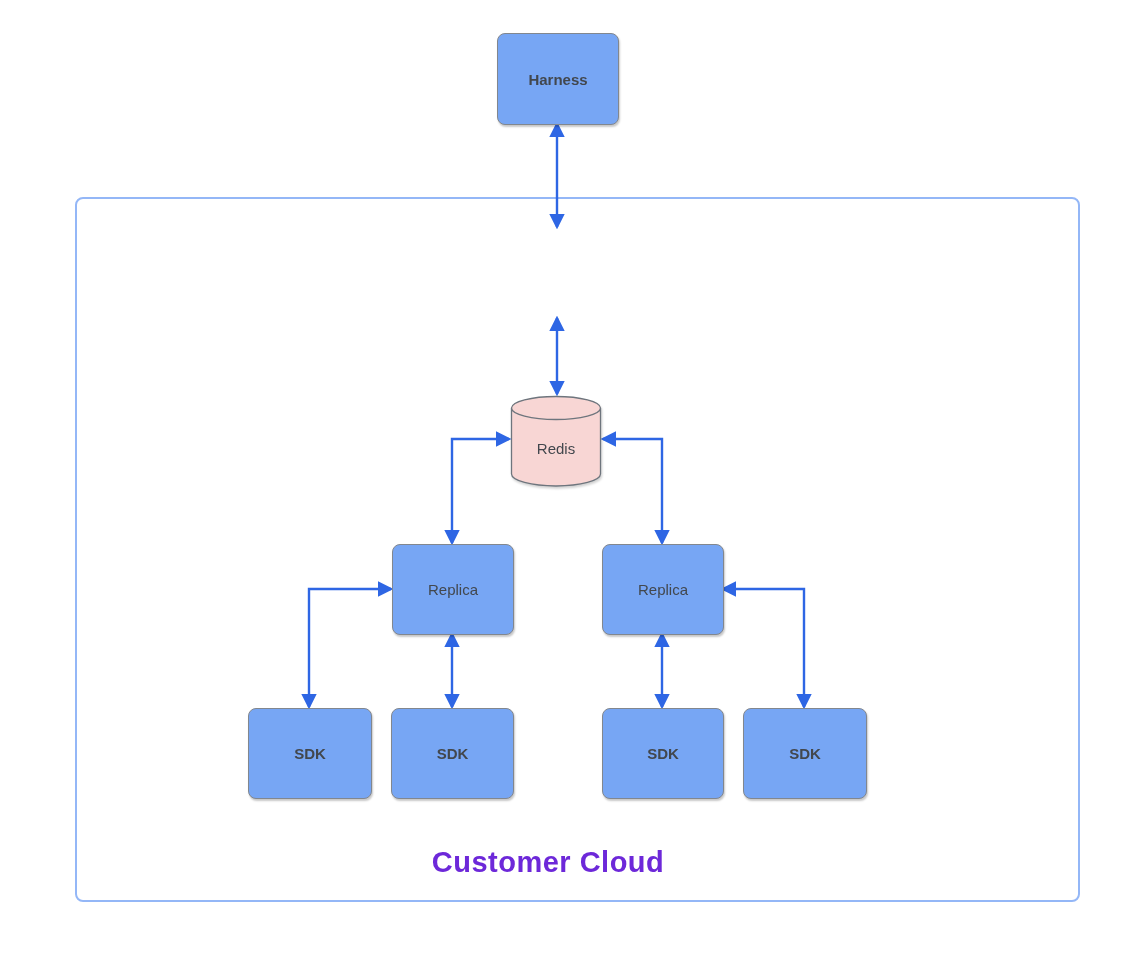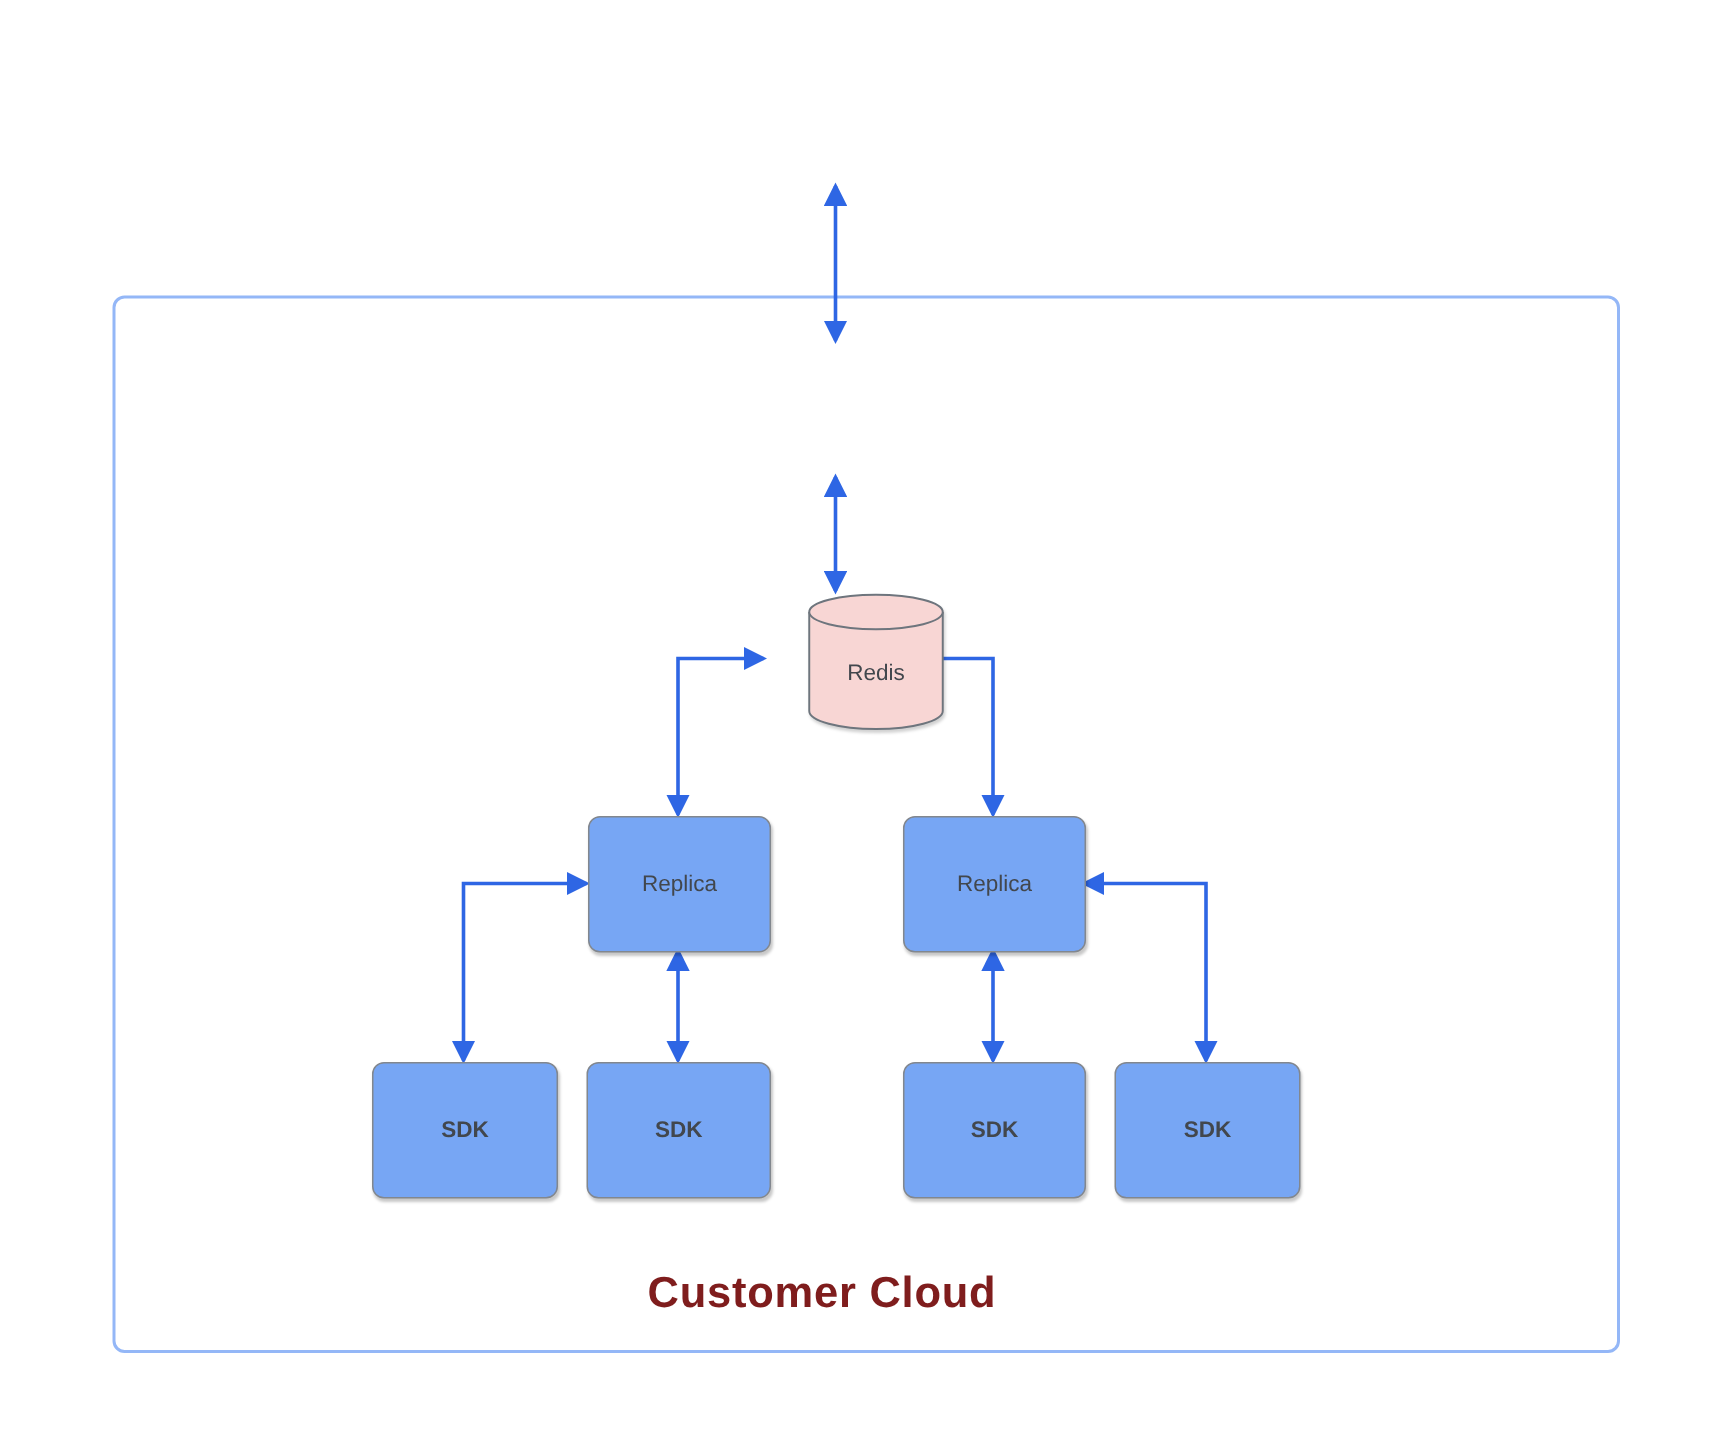--- a/index.html
+++ b/index.html
@@ -23,21 +23,21 @@
     z-index: 1;
   }
   .group-title {
     position: absolute;
     left: 298px; top: 846px;
     width: 500px; height: 32px;
     line-height: 32px;
     text-align: center;
     font-size: 29px;
     font-weight: 700;
-    color: #7f1d1d;
+    color: #6d28d9;
     z-index: 2;
     letter-spacing: 0.5px;
   }
   
   svg.edges {
     position: absolute;
     left: 0; top: 0;
     z-index: 3;
   }
   svg.edges path.edge {
@@ -66,21 +66,21 @@
   .n-primary { left: 497px; top: 228px; width: 120px; height: 90px; }
   .n-replica-left  { left: 392px; top: 544px; width: 120px; height: 89px; }
   .n-replica-right { left: 602px; top: 544px; width: 120px; height: 89px; }
   .n-sdk-1 { left: 248px; top: 708px; width: 122px; height: 89px; }
   .n-sdk-2 { left: 391px; top: 708px; width: 121px; height: 89px; }
   .n-sdk-3 { left: 602px; top: 708px; width: 120px; height: 89px; }
   .n-sdk-4 { left: 743px; top: 708px; width: 122px; height: 89px; }
   
   .n-redis {
     position: absolute;
-    left: 538px; top: 395px;
+    left: 510px; top: 395px;
     width: 92px; height: 93px;
     z-index: 4;
   }
   .n-redis svg { position: absolute; left: 0; top: 0; filter: drop-shadow(1px 2px 1px rgba(0,0,0,0.18)); }
   .n-redis .label {
     position: absolute;
     left: 0; top: 24px;
     width: 92px; height: 58px;
     display: flex;
     align-items: center;
@@ -106,20 +106,23 @@
     <path class="edge" d="M 557 124 L 557 227" marker-start="url(#ah)" marker-end="url(#ah)"></path>
     <path class="edge" d="M 557 318 L 557 394" marker-start="url(#ah)" marker-end="url(#ah)"></path>
     <path class="edge" d="M 452 543 L 452 439 L 509 439" marker-start="url(#ah)" marker-end="url(#ah)"></path>
     <path class="edge" d="M 662 543 L 662 439 L 603 439" marker-start="url(#ah)" marker-end="url(#ah)"></path>
     <path class="edge" d="M 452 634 L 452 707" marker-start="url(#ah)" marker-end="url(#ah)"></path>
     <path class="edge" d="M 662 634 L 662 707" marker-start="url(#ah)" marker-end="url(#ah)"></path>
     <path class="edge" d="M 309 707 L 309 589 L 391 589" marker-start="url(#ah)" marker-end="url(#ah)"></path>
     <path class="edge" d="M 804 707 L 804 589 L 723 589" marker-start="url(#ah)" marker-end="url(#ah)"></path>
   </svg>
 
+  <div class="node bold n-harness">
+    <span class="label">Harness</span>
+  </div>
 
 
   <div class="n-redis">
     <svg width="92" height="93" viewBox="0 0 92 93">
       <path d="M 1.5 13 L 1.5 79 A 44.5 12 0 0 0 90.5 79 L 90.5 13" fill="#f8d6d4" stroke="#6e757d" stroke-width="1.3"></path>
       <ellipse cx="46" cy="13" rx="44.5" ry="11.5" fill="#f8d6d4" stroke="#6e757d" stroke-width="1.3"></ellipse>
     </svg>
     <span class="label">Redis</span>
   </div>
 

